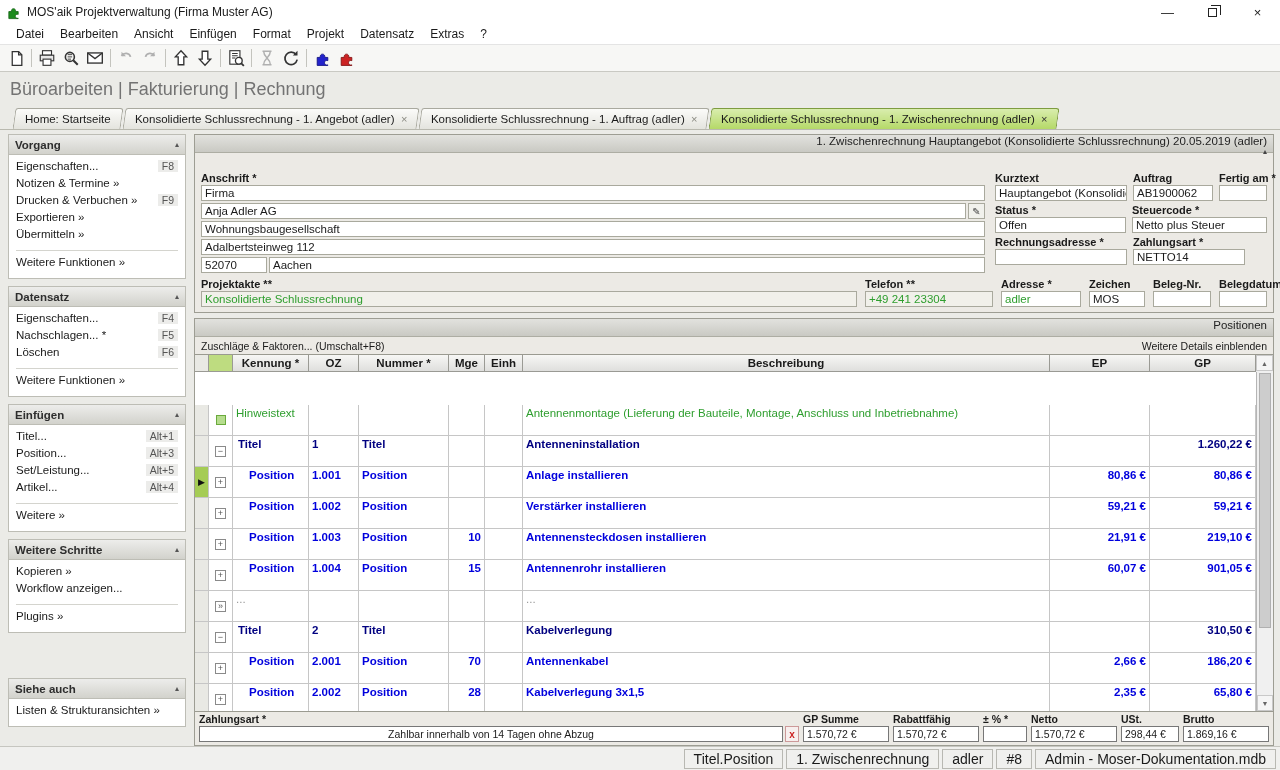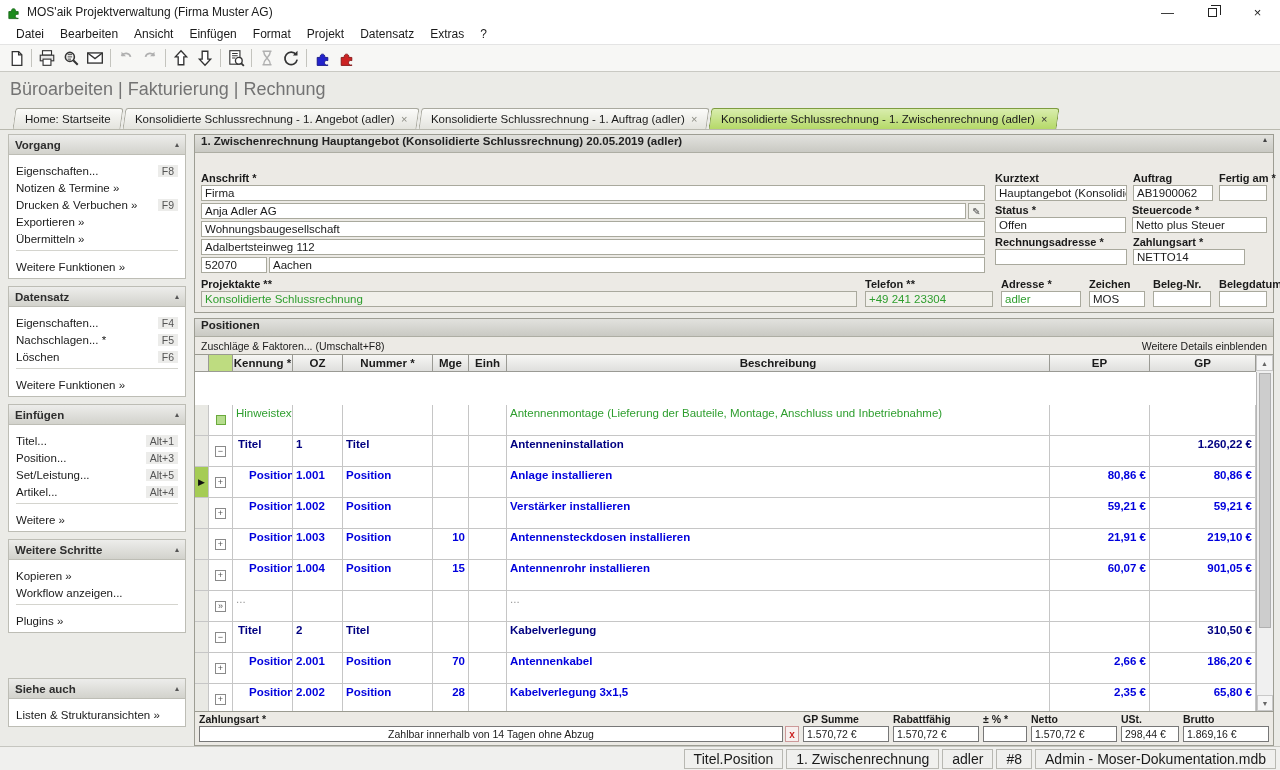--- a/index.html
+++ b/index.html
@@ -35,29 +35,29 @@
   .tab.active .x { color:#333; }
   
   .main { display:flex; height:616px; background:#ebebe7; }
   
   .sidebar { width:178px; margin:4px 4px 0 8px; }
   .group { border:1px solid #bdbdb5; background:#fff; margin-bottom:7px; }
   .ghead { height:20px; background:linear-gradient(#ededeb,#d2d2cc); border-bottom:1px solid #bdbdb5;
     display:flex; align-items:center; padding:0 6px; font-weight:bold; color:#2e2e2e; }
   .ghead .arr { margin-left:auto; font-size:8px; color:#555; }
   .gbody { padding:5px 7px; }
-  .sitem { display:flex; align-items:flex-end; height:17px; }
+  .sitem { display:flex; align-items:flex-start; height:17px; }
   .sitem .sc { margin-left:auto; background:#ececea; color:#555; padding:0 4px; font-size:10.5px; }
   .gsep { border-top:1px solid #d4d4ce; margin:5px 0; }
   .gap-large { height:38px; }
   
   .content { flex:1; margin:4px 6px 0 4px; display:flex; flex-direction:column; }
   .panel { border:1px solid #9d9d93; background:#eceae5; }
   .phead { height:18px; background:linear-gradient(#e2e2de,#c9c9c3); border-bottom:1px solid #adada3;
-    display:flex; align-items:flex-start; padding:0 6px; font-weight:bold; font-size:11.5px; color:#222; }
+    display:flex; align-items:flex-end; padding:0 6px; font-weight:normal; font-size:11.5px; color:#222;flex-direction:column; }
   .phead .arr { margin-left:auto; font-size:8px; color:#444; }
   
   .formbody { padding:18px 6px 5px 6px; }
   .ftop { display:flex; gap:10px; }
   .anschrift { flex:1; }
   .flabel { font-weight:bold; font-size:11px; height:14px; line-height:14px; white-space:nowrap; }
   .ffield { background:#fff; border:1px solid #a9a99d; height:16px; line-height:14px; padding:0 3px; margin-bottom:2px;
     font-size:11.5px; overflow:hidden; white-space:nowrap; }
   .ffield.ro { background:#f1f0ea; }
   .green { color:#2e9e2e; }
@@ -79,21 +79,21 @@
   .linkrow .rlink { margin-left:auto; }
   .tablewrap { flex:1; overflow:hidden; background:#fff; border-top:1px solid #9a9a90; display:flex; flex-direction:column; }
   .thead { display:flex; height:17px; background:linear-gradient(#f7f7f5,#dddddb); font-weight:bold; flex:none; }
   .thead .hc { border-right:1px solid #9a9a94; border-bottom:1px solid #9a9a94; display:flex; align-items:center; justify-content:center; }
   .hc.green { background:#bedc80; }
   .trow { display:flex; height:31px; flex:none; background:#fff; }
   .trow .tc { border-right:1px solid #c6c6c6; border-bottom:1px solid #c6c6c6; padding:2px 3px; overflow:hidden;
     white-space:nowrap; display:flex; align-items:flex-start; }
   .c-sel{width:14px; flex:none; background:#e9e9e4; padding:0!important; align-items:center!important; justify-content:center;}
   .c-tree{width:24px; flex:none; align-items:center!important; justify-content:center;}
-  .c-ken{width:60px; flex:none;} .c-oz{width:50px; flex:none;} .c-num{width:90px; flex:none;}
+  .c-ken{width:76px; flex:none;} .c-oz{width:50px; flex:none;} .c-num{width:90px; flex:none;}
   .c-mge{width:36px; flex:none; justify-content:flex-end;} .c-einh{width:38px; flex:none;}
   .c-bes{flex:1;} .c-ep{width:100px; flex:none; justify-content:flex-end;} .c-gp{width:106px; flex:none; justify-content:flex-end;}
   .row-titel .tval { color:#000080; font-weight:bold; }
   .row-pos .tval { color:#0000dd; font-weight:bold; }
   .row-pos .c-ken { padding-left:16px; }
   .row-titel .c-ken { padding-left:5px; }
   .row-hinweis .tval { color:#2e9e2e; }
   .row-dots .tval { color:#999; }
   .sel-current { background:#a5cc55!important; color:#111; font-size:9px; }
   .treebox { width:11px; height:11px; border:1px solid #8a8a8a; background:#fff; font-size:9px; line-height:9px;

